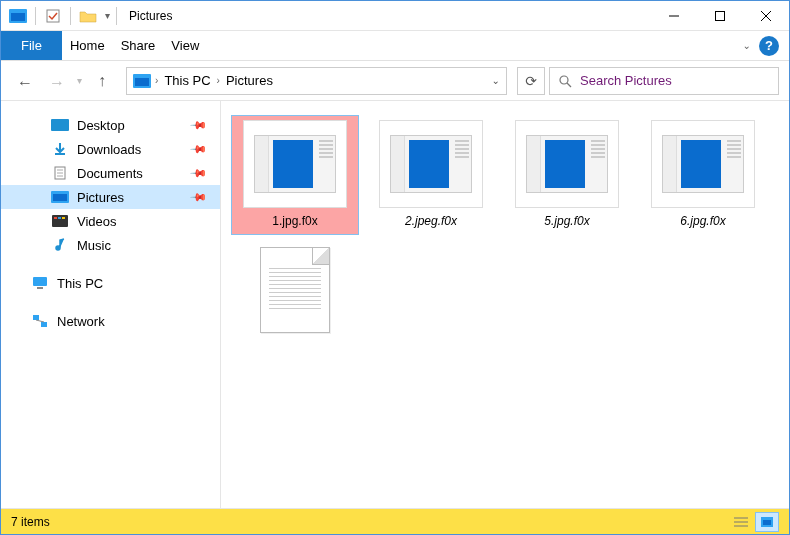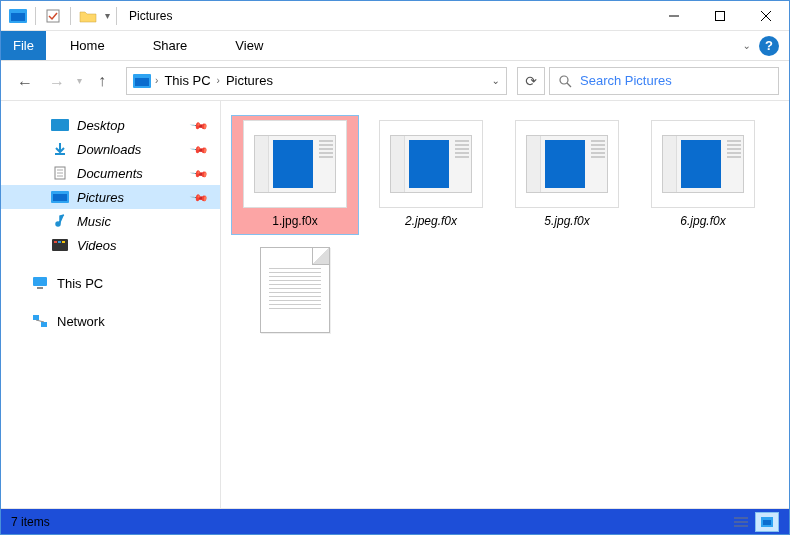--- a/index.html
+++ b/index.html
@@ -9,43 +9,43 @@
 .titlebar { height: 30px; display: flex; align-items: center; background: #fff; border-bottom: 1px solid #e5e5e5; }
 .titlebar-left { display: flex; align-items: center; gap: 4px; padding-left: 6px; }
 .titlebar-icon { width: 22px; height: 20px; display: flex; align-items: center; justify-content: center; }
 .tb-sep { width: 1px; height: 18px; background: #ccc; margin: 0 2px; }
 .titlebar-title { font-size: 12px; color: #000; margin-left: 6px; }
 .titlebar-ctrls { margin-left: auto; display: flex; height: 100%; }
 .win-btn { width: 46px; height: 30px; display: flex; align-items: center; justify-content: center; font-size: 14px; color: #000; }
 
 
 .ribbon { height: 30px; display: flex; align-items: center; border-bottom: 1px solid #e1e1e1; }
-.ribbon-file { background: #1979ca; color: #fff; padding: 0 12px; height: 100%; display: flex; align-items: center; font-size: 13px; }
-.ribbon-tab { padding: 0 24px; font-size: 13px; color: #000; height: 100%; display: flex; align-items: center; }
+.ribbon-file { background: #1979ca; color: #fff; padding: 0 20px; height: 100%; display: flex; align-items: center; font-size: 13px; }
+.ribbon-tab { padding: 0 8px; font-size: 13px; color: #000; height: 100%; display: flex; align-items: center; }
 .ribbon-right { margin-left: auto; display: flex; align-items: center; gap: 8px; padding-right: 10px; }
 .chevron { color: #666; font-size: 10px; }
 .help-btn { width: 20px; height: 20px; border-radius: 50%; background: #1979ca; color: #fff; display: flex; align-items: center; justify-content: center; font-size: 13px; font-weight: bold; }
 
 
 .navbar { height: 40px; display: flex; align-items: center; padding: 0 10px; gap: 4px; border-bottom: 1px solid #e5e5e5; }
 .nav-arrow { width: 28px; height: 28px; display: flex; align-items: center; justify-content: center; color: #555; font-size: 16px; }
 .nav-arrow.disabled { color: #bbb; }
 .nav-sep { color: #bbb; font-size: 10px; margin: 0 2px; }
 .addrbar { flex: 1; height: 28px; border: 1px solid #ccc; display: flex; align-items: center; padding: 0 6px; gap: 4px; font-size: 13px; margin: 0 6px; }
 .addrbar .crumb { padding: 0 2px; }
 .addrbar .crumb-sep { color: #666; font-size: 10px; }
 .addrbar-drop { margin-left: auto; color: #555; font-size: 10px; }
 .refresh-btn { width: 28px; height: 28px; border: 1px solid #ccc; display: flex; align-items: center; justify-content: center; color: #555; font-size: 14px; }
-.searchbox { width: 230px; height: 28px; border: 1px solid #ccc; display: flex; align-items: center; padding: 0 8px; gap: 8px; color: #3b82f6; font-size: 13px; }
+.searchbox { width: 230px; height: 28px; border: 1px solid #ccc; display: flex; align-items: center; padding: 0 8px; gap: 8px; color: #701a75; font-size: 13px; }
 
 
 .body { display: flex; height: calc(535px - 30px - 30px - 40px - 26px - 2px); }
 .sidebar { width: 220px; border-right: 1px solid #e5e5e5; padding: 12px 0; overflow: hidden; }
 .tree-item { display: flex; align-items: center; height: 24px; padding-left: 30px; font-size: 13px; gap: 8px; position: relative; }
-.tree-item.child { padding-left: 50px; font-style: italic; }
+.tree-item.child { padding-left: 50px; }
 .tree-item.selected { background: #cce8ff; }
 .tree-item .pin { position: absolute; right: 14px; color: #7a7a7a; font-size: 11px; transform: rotate(45deg); }
 .tree-spacer { height: 14px; }
 .tree-icon { width: 18px; height: 14px; display: flex; align-items: center; justify-content: center; }
 
 
 .content { flex: 1; padding: 14px 10px; display: flex; flex-wrap: wrap; align-content: flex-start; gap: 6px 8px; overflow: auto; }
 .file-item { width: 128px; display: flex; flex-direction: column; align-items: center; text-align: center; font-size: 12px; padding: 4px; }
 .file-item.selected { border: 1px solid #83c0ef; background: #fca5a5; }
 .file-item:not(.selected) { border: 1px solid transparent; font-style: italic; }
@@ -56,21 +56,21 @@
 .thumb-inner .rside { width: 18px; display: flex; flex-direction: column; gap: 2px; padding: 4px 2px; }
 .thumb-inner .rside div { height: 2px; background: #ccc; }
 .thumb.txt { border: none; }
 .txt-paper { width: 70px; height: 86px; border: 1px solid #bbb; background: #fff; position: relative; box-shadow: 1px 1px 0 #eee; }
 .txt-paper::before { content: ""; position: absolute; top: 0; right: 0; width: 16px; height: 16px; background: linear-gradient(135deg, #fff 50%, #ddd 50%); border-left: 1px solid #bbb; border-bottom: 1px solid #bbb; }
 .txt-lines { position: absolute; top: 20px; left: 8px; right: 8px; bottom: 8px; display: flex; flex-direction: column; gap: 3px; }
 .txt-lines div { height: 1px; background: #ccc; }
 .file-label { line-height: 1.3; word-break: break-word; min-height: 16px; }
 
 
-.statusbar { height: 26px; border-top: 1px solid #e5e5e5; display: flex; align-items: center; padding: 0 10px; font-size: 12px; position: absolute; bottom: 0; left: 0; right: 0; background: #1d4ed8; }
+.statusbar { height: 26px; border-top: 1px solid #e5e5e5; display: flex; align-items: center; padding: 0 10px; font-size: 12px; position: absolute; bottom: 0; left: 0; right: 0; background: #fde047; }
 .statusbar-right { margin-left: auto; display: flex; gap: 2px; }
 .view-btn { width: 24px; height: 20px; display: flex; align-items: center; justify-content: center; border: 1px solid transparent; }
 .view-btn.active { background: #cce8ff; border: 1px solid #83c0ef; }
 
 
 svg { display: block; }
 </style>
 </head>
 <body>
 
@@ -197,36 +197,36 @@
           <svg width="18" height="12">
             <rect width="18" height="12" fill="#2ea3f2" rx="1"></rect>
             <rect x="2" y="3" width="14" height="7" fill="#0a6cce"></rect>
           </svg>
         </span>
       <span>Pictures</span>
       <span class="pin">📌</span>
     </div>
     <div class="tree-item child">
       <span class="tree-icon">
-          <svg width="12" height="14">
-            <path d="M4 12 A2 2 0 1 0 4 8 A2 2 0 1 0 4 12 M6 10 L6 2 L10 1" stroke="#1e90d2" stroke-width="1.5" fill="#1e90d2"></path>
-          </svg>
-        </span>
-      <span>Music</span>
-    </div>
-    <div class="tree-item child">
-      <span class="tree-icon">
           <svg width="16" height="12">
             <rect width="16" height="12" fill="#333" rx="1"></rect>
             <rect x="2" y="2" width="3" height="2" fill="#e74c3c"></rect>
             <rect x="6" y="2" width="3" height="2" fill="#3498db"></rect>
             <rect x="10" y="2" width="3" height="2" fill="#f1c40f"></rect>
           </svg>
         </span>
       <span>Videos</span>
+    </div>
+    <div class="tree-item child">
+      <span class="tree-icon">
+          <svg width="12" height="14">
+            <path d="M4 12 A2 2 0 1 0 4 8 A2 2 0 1 0 4 12 M6 10 L6 2 L10 1" stroke="#1e90d2" stroke-width="1.5" fill="#1e90d2"></path>
+          </svg>
+        </span>
+      <span>Music</span>
     </div>
     <div class="tree-spacer"></div>
     <div class="tree-item">
       <span class="tree-icon">
           <svg width="16" height="14">
             <rect x="1" y="1" width="14" height="9" fill="#2ea3f2" rx="1"></rect>
             <rect x="5" y="11" width="6" height="2" fill="#888"></rect>
           </svg>
         </span>
       <span>This PC</span>

